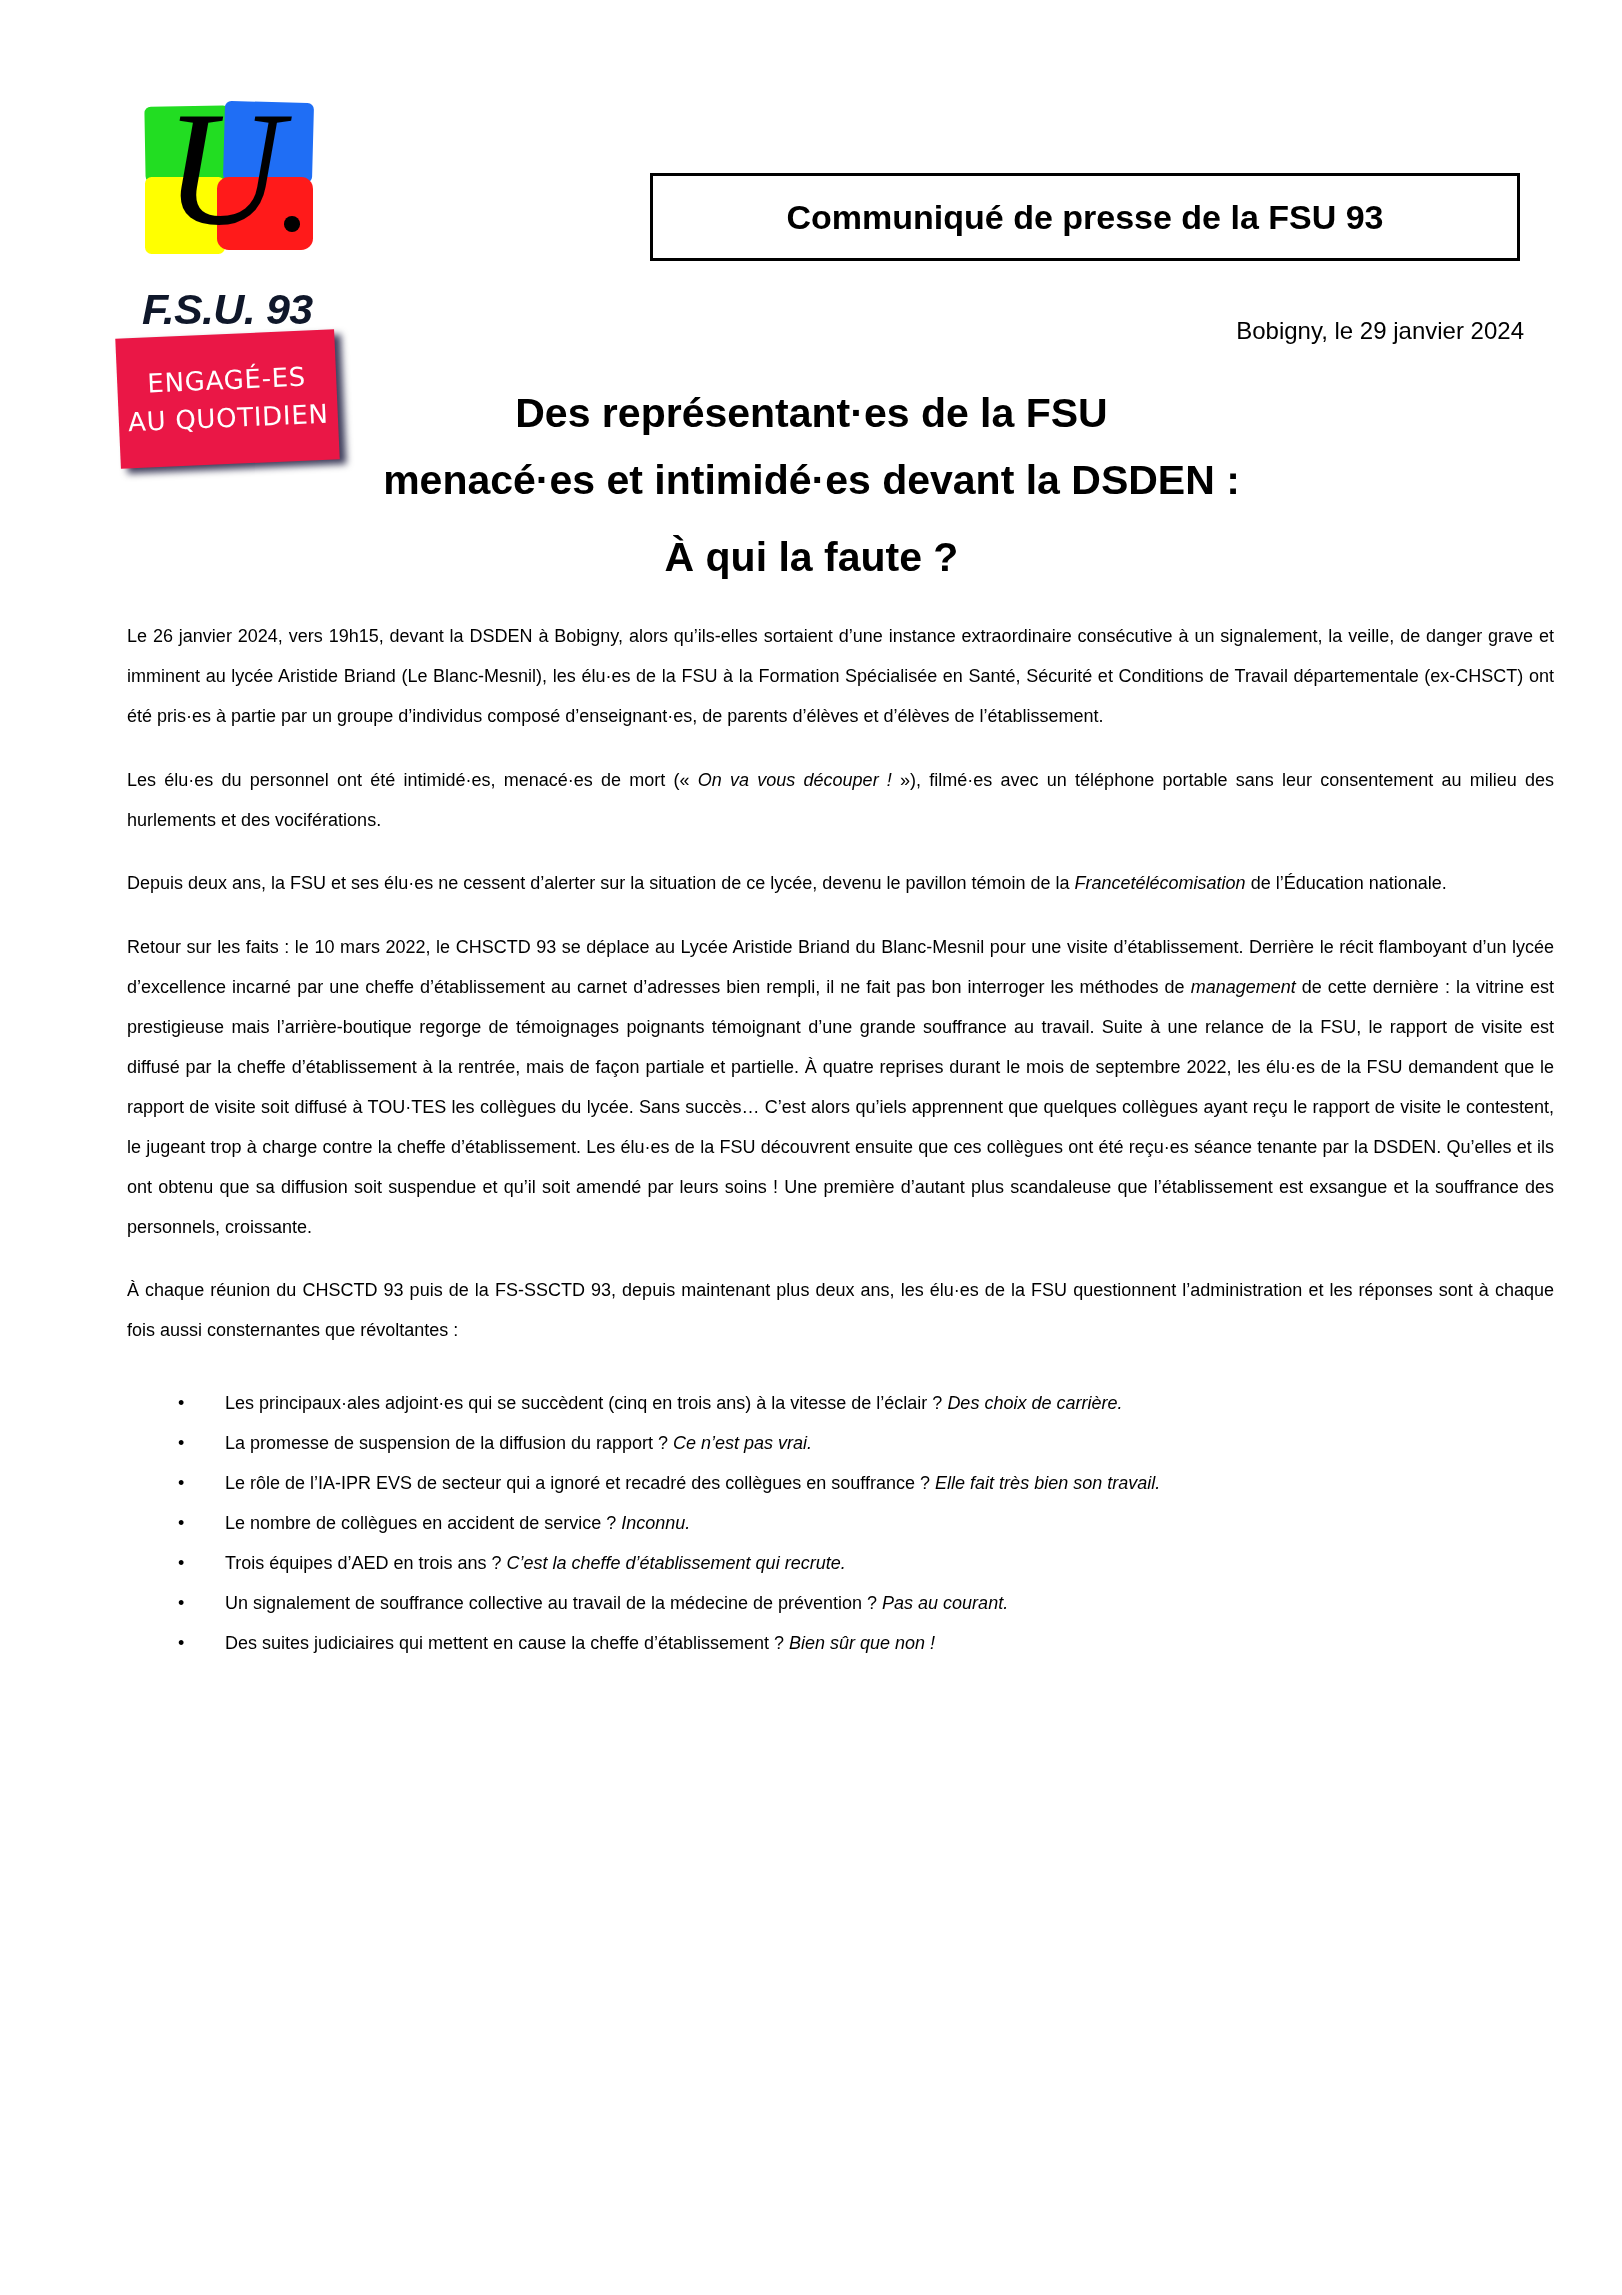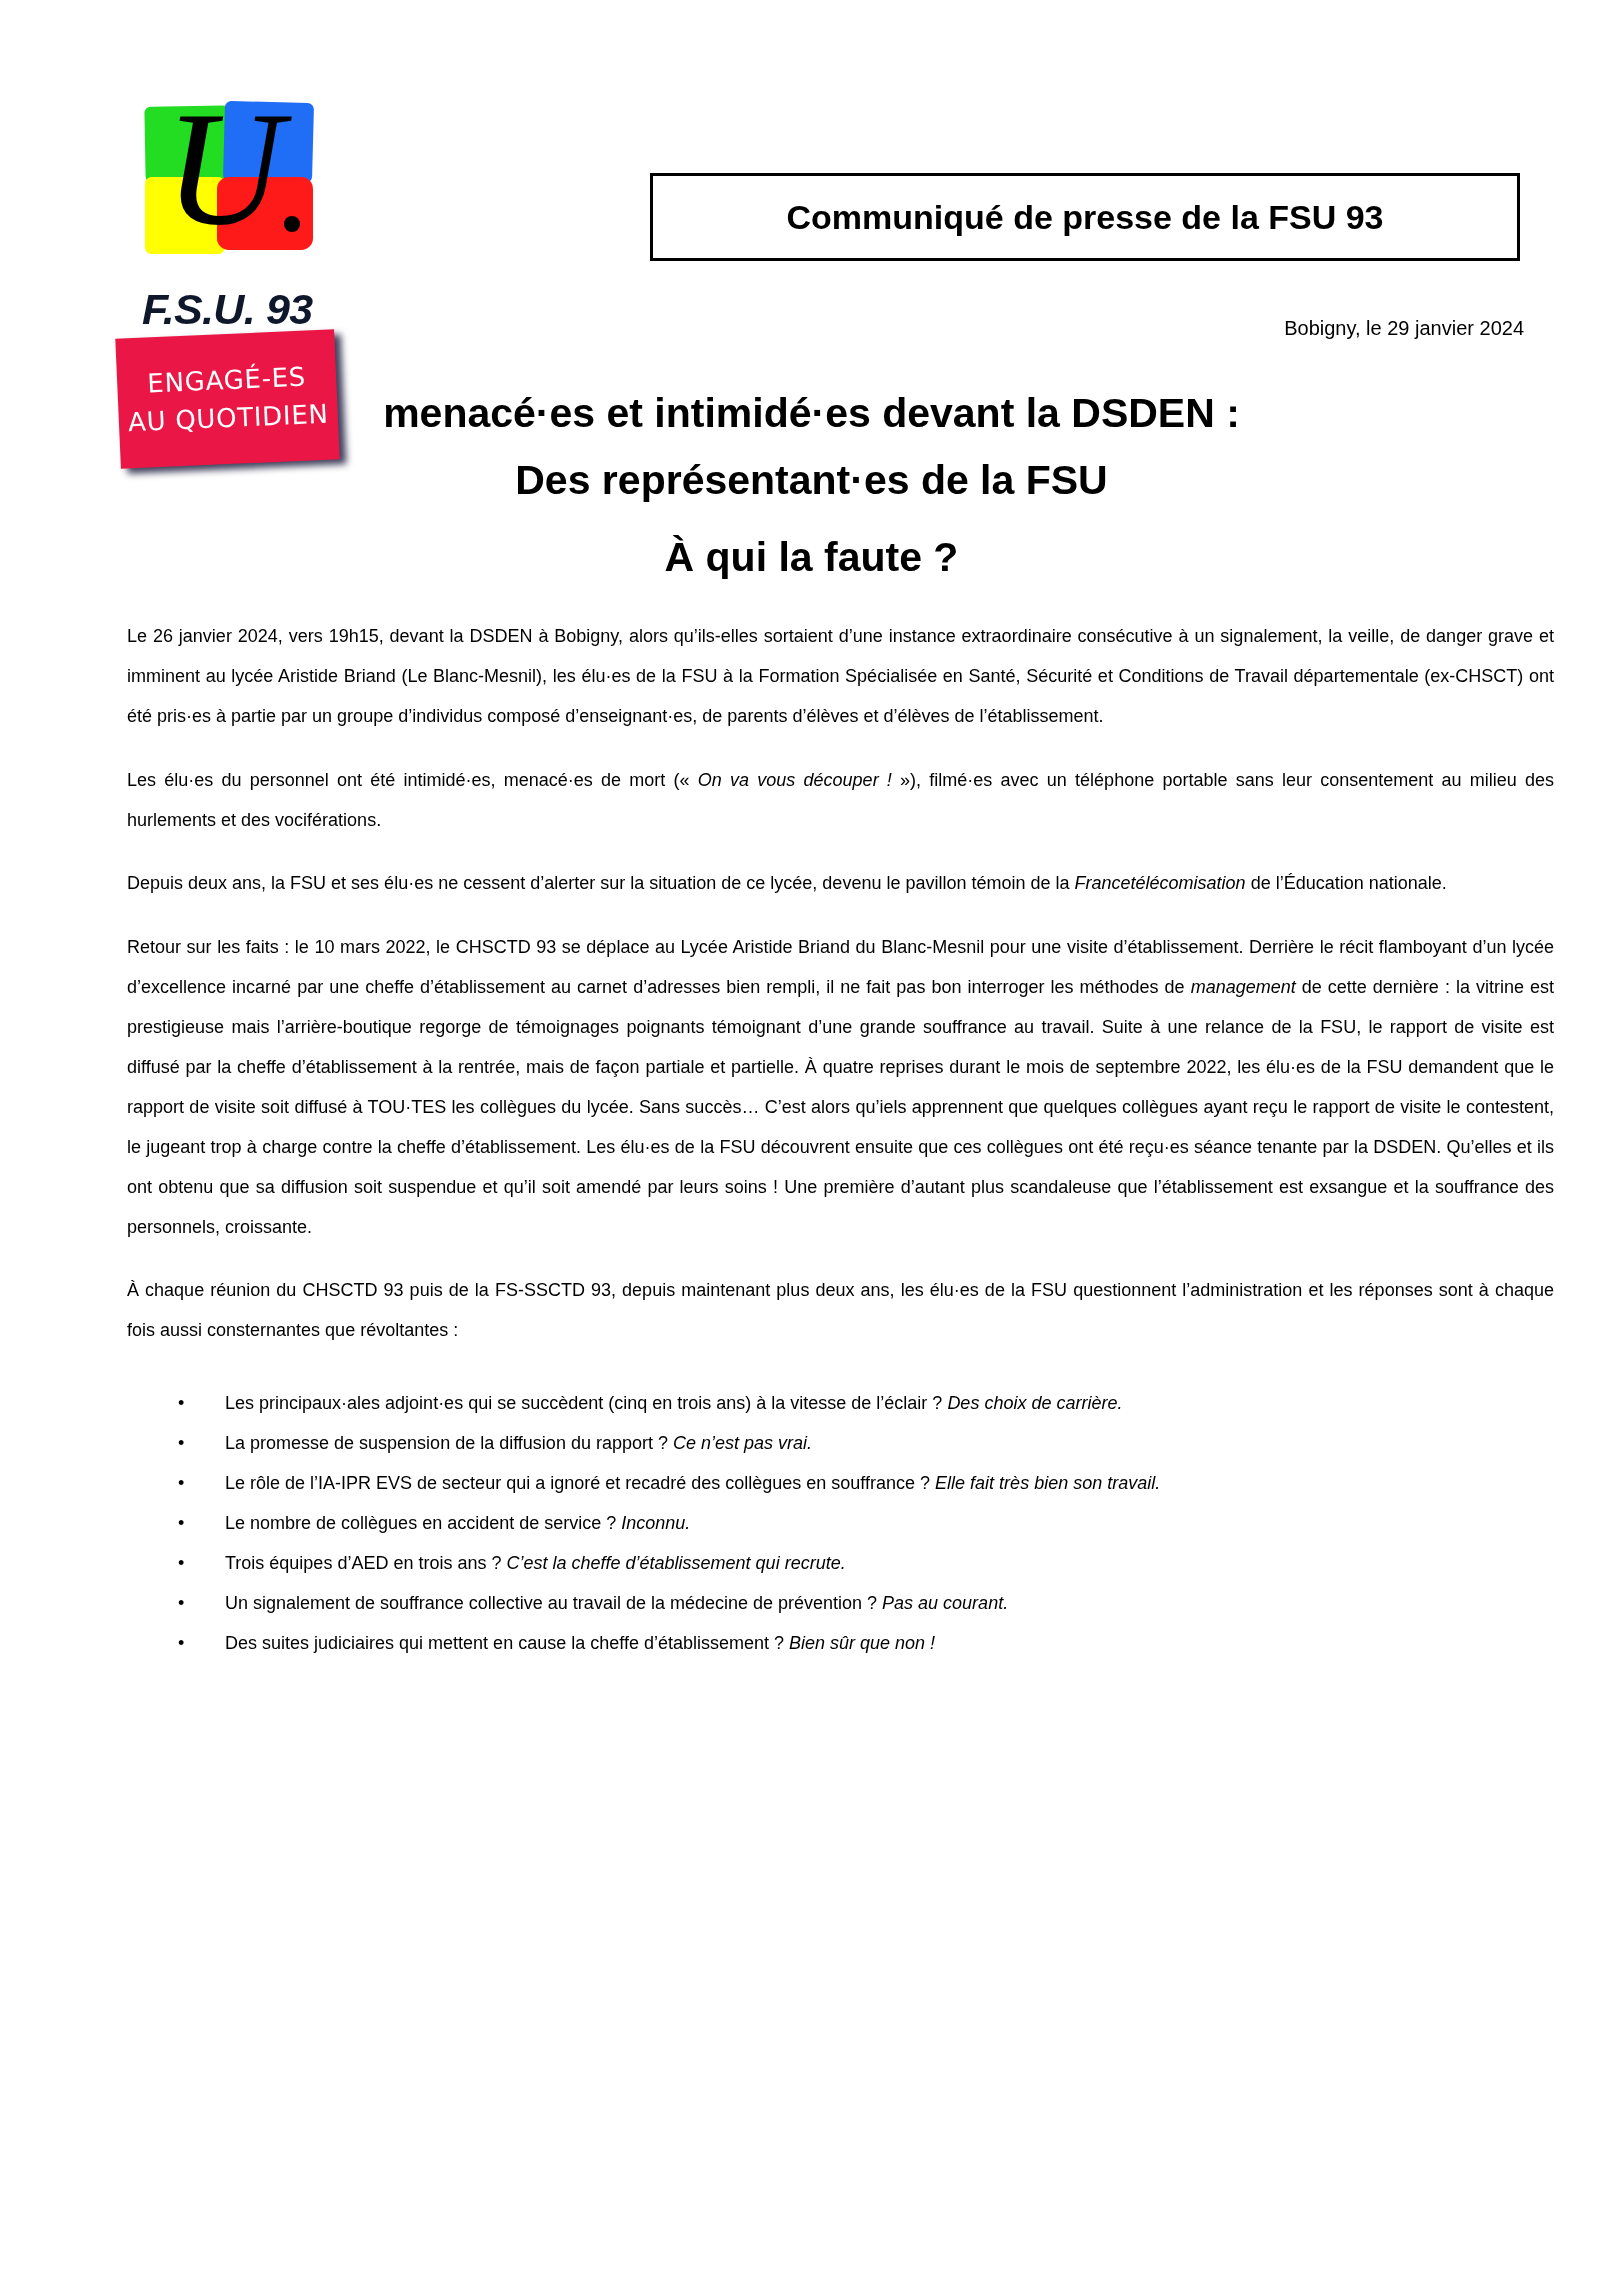--- a/index.html
+++ b/index.html
@@ -23,21 +23,21 @@
                  transform: rotate(-2.5deg); box-shadow: 6.5px 5.2px 7.9px rgba(0,0,40,0.75);
                  display: flex; flex-direction: column; justify-content: center; align-items: center; }
   .banner-line { color: #fff; font-family: "DejaVu Sans", sans-serif; font-size: 26px; line-height: 38px;
                  letter-spacing: 0.7px; font-weight: normal; }
 
   
   .press-box { position: absolute; left: 650px; top: 173px; width: 870px; height: 88px;
                border: 3.3px solid #000; box-sizing: border-box; display: flex; align-items: center; justify-content: center; }
   .press-title { font-weight: bold; font-size: 34px; }
 
-  .dateline { position: absolute; right: 99px; top: 317px; font-size: 20px; }
+  .dateline { position: absolute; right: 99px; top: 317px; font-size: 24px; }
 
   .headline { position: absolute; left: 0; width: 1623px; top: 380px; text-align: center; }
   .headline-line { font-weight: bold; font-size: 41px; line-height: 67px; display: block; }
   .headline-q { font-weight: bold; font-size: 41px; display: block; margin-top: 19.6px; }
 
   
   .body { position: absolute; left: 99px; width: 1427px; top: 616px; font-size: 18px; line-height: 40px; margin-left: 28px; }
   .para { margin: 0 0 23.6px 0; text-align: justify; }
   .para em { font-style: italic; }
   ul.facts { list-style: none; margin: 33px 0 0 0; padding: 0; }
@@ -64,22 +64,22 @@
   </div>
 </div>
 
 <div class="press-box">
   <span class="press-title">Communiqué de presse de la FSU 93</span>
 </div>
 
 <div class="dateline">Bobigny, le 29 janvier 2024</div>
 
 <div class="headline">
+  <span class="headline-line">Des représentant·es de la FSU</span>
   <span class="headline-line">menacé·es et intimidé·es devant la DSDEN :</span>
-  <span class="headline-line">Des représentant·es de la FSU</span>
   <span class="headline-q">À qui la faute ?</span>
 </div>
 
 <div class="body">
   <p class="para">Le 26 janvier 2024, vers 19h15, devant la DSDEN à Bobigny, alors qu’ils-elles sortaient d’une instance extraordinaire consécutive à un signalement, la veille, de danger grave et imminent au lycée Aristide Briand (Le Blanc-Mesnil), les élu·es de la FSU à la Formation Spécialisée en Santé, Sécurité et Conditions de Travail départementale (ex-CHSCT) ont été pris·es à partie par un groupe d’individus composé d’enseignant·es, de parents d’élèves et d’élèves de l’établissement.</p>
 
   <p class="para"><span>Les élu·es du personnel ont été intimidé·es, menacé·es de mort (« </span><em>On va vous découper !</em><span> »), filmé·es avec un téléphone portable sans leur consentement au milieu des hurlements et des vociférations.</span></p>
 
   <p class="para"><span>Depuis deux ans, la FSU et ses élu·es ne cessent d’alerter sur la situation de ce lycée, devenu le pavillon témoin de la </span><em>Francetélécomisation</em><span> de l’Éducation nationale.</span></p>
 

